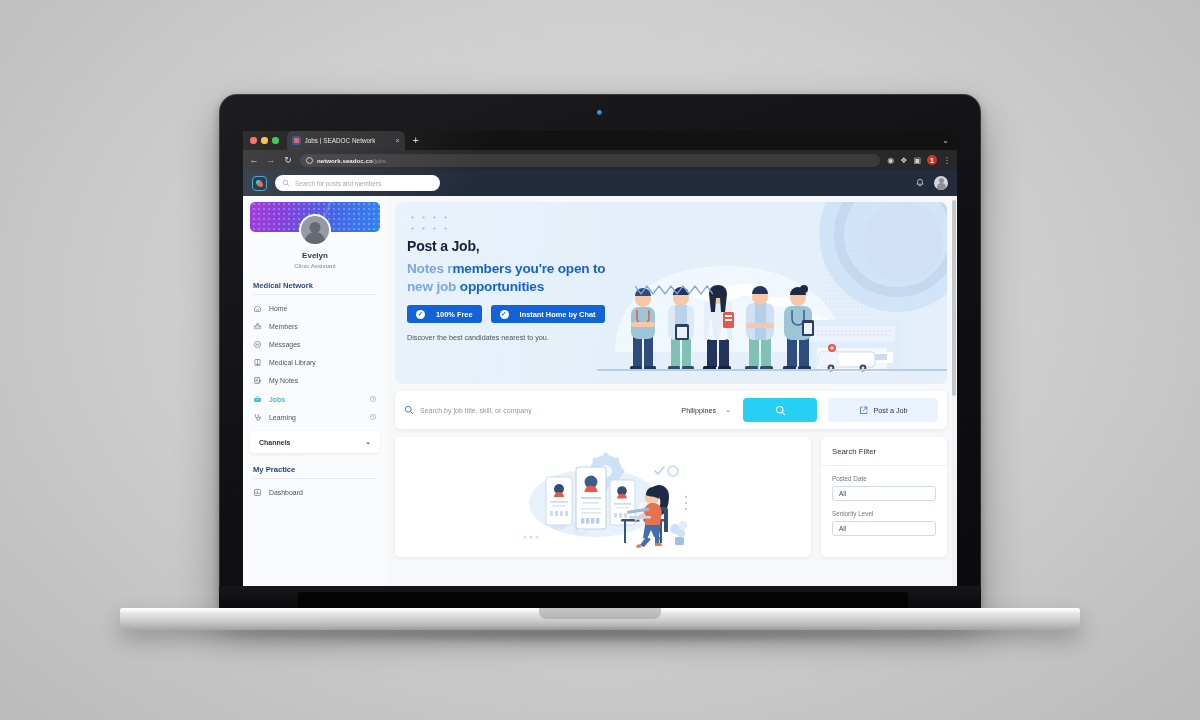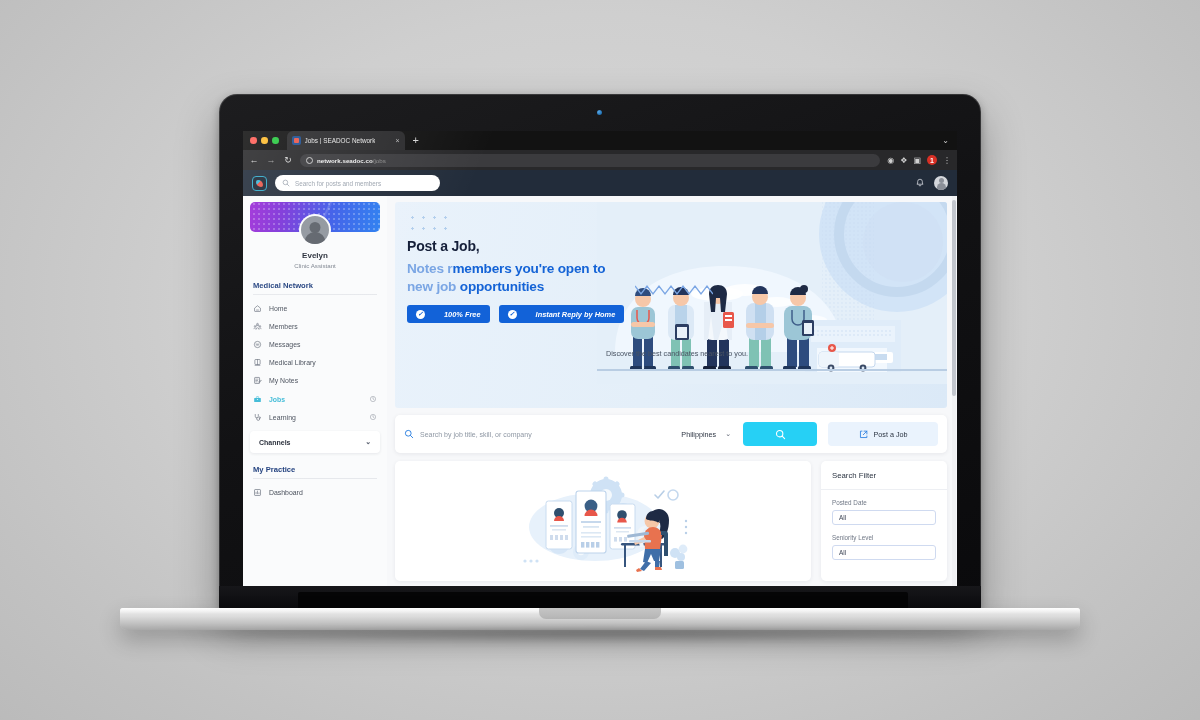--- a/index.html
+++ b/index.html
@@ -196,47 +196,47 @@
     box-shadow:0 1px 3px rgba(20,30,50,.09);
     display:flex;align-items:center;justify-content:space-between;
     padding:7px 9px; font-size:7px; font-weight:bold; color:#1d2330;
   }
   .chev { color:#5a6170; font-size:7px; }
 
   
   .main { flex:1; padding:6px 10px 0 8px; overflow:hidden; position:relative; }
 
   .hero {
-    height:206px; border-radius:3px; position:relative; overflow:hidden;
+    height:182px; border-radius:8px; position:relative; overflow:hidden;
     background:linear-gradient(100deg,#e9f2fb 0%, #e4eff9 48%, #dbe9f7 100%);
   }
   .hero-dots {
     position:absolute; left:12px; top:10px; width:40px; height:26px;
     background-image:radial-gradient(circle, #9fc2e8 1px, transparent 1.3px);
     background-size:11px 11px; opacity:.75;
   }
   .hero-inner { position:relative; padding:36px 0 0 12px; z-index:3; }
   .h1 { font-size:14px; font-weight:bold; color:#16203a; letter-spacing:-.2px; }
   .h2 {
     font-size:13.6px; font-weight:bold; color:#1463d6; margin-top:6px;
     line-height:1.3; letter-spacing:-.2px; max-width:310px;
   }
   .h2 .lt { color:#7ba6e4; }
   .zig { position:absolute; left:240px; top:80px; }
   .pills { display:flex; gap:9px; margin-top:10px; }
   .pill {
     background:#1262d8; color:#fff; border-radius:3px;
-    display:flex; align-items:center; gap:19px;
-    padding:4.5px 9px; font-size:7.4px; font-weight:bold;font-style:italic;
+    display:flex; align-items:center; gap:11px;
+    padding:4.5px 9px; font-size:7.4px; font-weight:bold;
   }
   .pill .ck {
     width:9px;height:9px;border-radius:50%;background:#fff;color:#1262d8;
     font-size:6.5px;display:flex;align-items:center;justify-content:center;font-weight:bold;
   }
-  .hero-sub { font-size:7.2px; color:#4a5362; margin-top:26px;text-align:center; }
+  .hero-sub { font-size:7.2px; color:#4a5362; margin-top:10px; }
   .hero-art { position:absolute; right:0; top:0; width:350px; height:182px; }
 
   .searchrow {
     height:38px; background:#fff; border-radius:5px; margin-top:7px;
     box-shadow:0 1px 4px rgba(20,30,50,.08);
     display:flex; align-items:center; padding:0 9px; gap:0;
   }
   .sr-input { flex:1; display:flex; align-items:center; gap:6px; }
   .sr-ph { font-size:7px; color:#8e97a3; }
   .sr-loc {
@@ -568,21 +568,21 @@
             <svg class="zig" width="78" height="16" viewBox="0 0 78 16">
               <polyline points="0,4 6,12 12,4 18,12 24,4 30,12 36,4 42,12 48,4 54,12 60,4 66,12 72,4 78,12" fill="none" stroke="#7ba6e4" stroke-width="1.3"></polyline>
             </svg>
             <div class="pills">
               <div class="pill">
                 <span class="ck">✓</span>
                 <span>100% Free</span>
               </div>
               <div class="pill">
                 <span class="ck">✓</span>
-                <span>Instant Reply by Home</span>
+                <span>Instant Home by Chat</span>
               </div>
             </div>
             <div class="hero-sub">Discover the best candidates nearest to you.</div>
           </div>
         </div>
 
         <div class="searchrow">
           <div class="sr-input">
             <svg width="10" height="10" viewBox="0 0 16 16">
               <circle cx="6.8" cy="6.8" r="4.6" fill="none" stroke="#2b7fe0" stroke-width="1.5"></circle>

